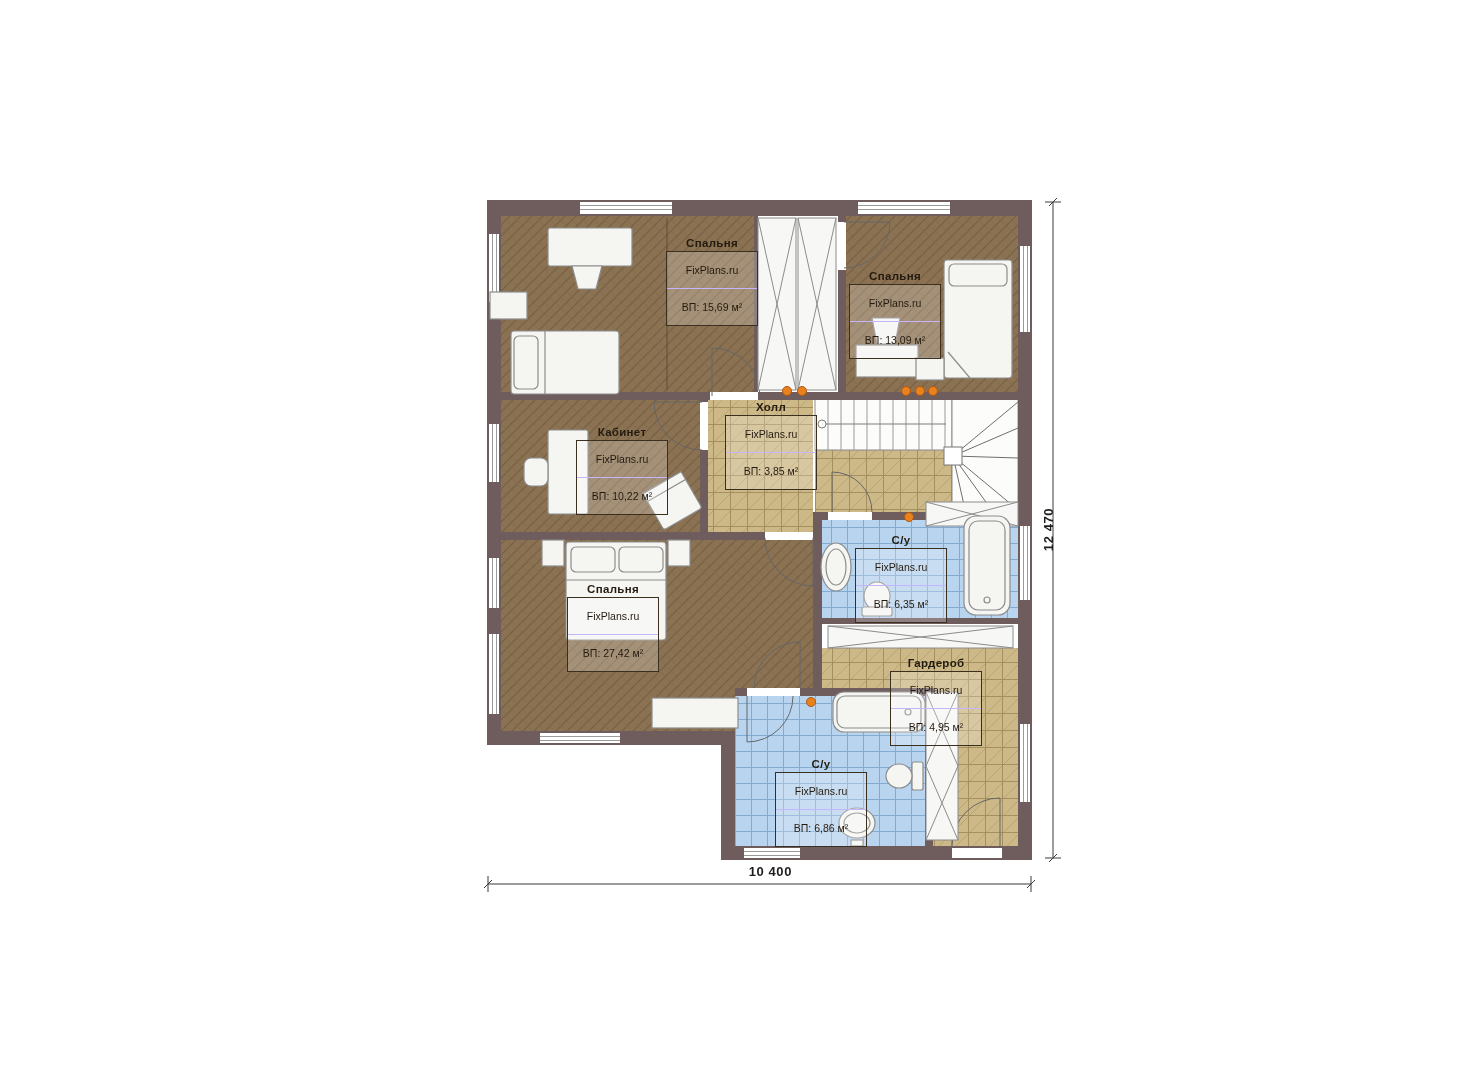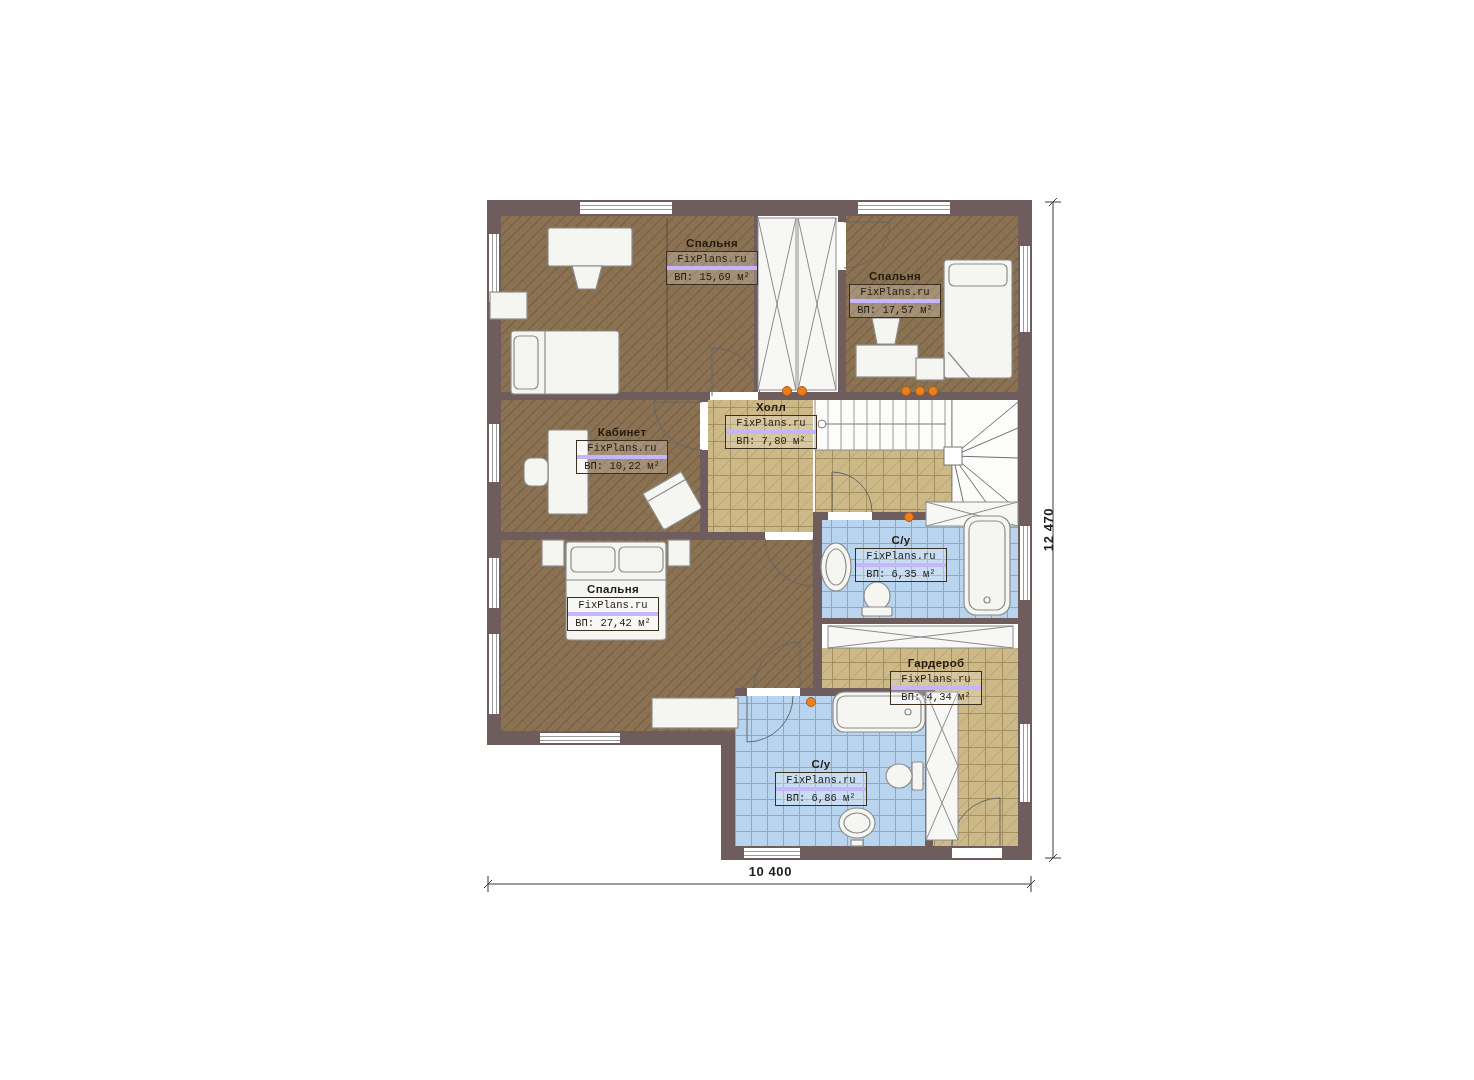--- a/index.html
+++ b/index.html
@@ -4,22 +4,22 @@
 <style>
   html,body{margin:0;padding:0;background:#ffffff;}
   .stage{position:relative;width:1474px;height:1080px;background:#ffffff;
          font-family:"Liberation Sans",sans-serif;overflow:hidden;border-radius:23px;}
   .plan-svg{position:absolute;left:0;top:0;}
   .room-label{position:absolute;transform:translateX(-50%);display:flex;flex-direction:column;
               align-items:center;gap:2px;color:#241b10;z-index:5;}
   .room-label .rname{font-size:11.5px;font-weight:bold;letter-spacing:.3px;white-space:nowrap;}
   .room-label .rbox{border:1px solid #3b2f1f;background:rgba(255,255,255,.22);
                     font-size:10.5px;text-align:center;min-width:90px;}
-  .room-label .rbox .row{padding:1px 6px;white-space:nowrap;font-family:Liberation Mono, monospace;}
-  .room-label .rbox .row + .row{border-top:4px solid #c4b5fd;}
+  .room-label .rbox .row{padding:12px 6px;white-space:nowrap;}
+  .room-label .rbox .row + .row{border-top:1px solid #c4b5fd;}
   .dim{position:absolute;font-size:13px;font-weight:bold;color:#1d1d1d;letter-spacing:.6px;z-index:5;}
   .dim-v{transform:rotate(-90deg);transform-origin:center center;}
 </style>
 </head>
 <body>
 
 <div class="stage">
 
 <svg class="plan-svg" width="1474" height="1080" viewBox="0 0 1474 1080">
   <defs>
@@ -276,29 +276,29 @@
   <div class="rbox">
     <div class="row">FixPlans.ru</div>
     <div class="row">ВП: 15,69 м²</div>
   </div>
 </div>
 
 <div class="room-label" style="left:895px;top:270px;">
   <div class="rname">Спальня</div>
   <div class="rbox">
     <div class="row">FixPlans.ru</div>
-    <div class="row">ВП: 17,57 м²</div>
+    <div class="row">ВП: 13,09 м²</div>
   </div>
 </div>
 
 <div class="room-label" style="left:771px;top:401px;">
   <div class="rname">Холл</div>
   <div class="rbox">
     <div class="row">FixPlans.ru</div>
-    <div class="row">ВП: 7,80 м²</div>
+    <div class="row">ВП: 3,85 м²</div>
   </div>
 </div>
 
 <div class="room-label" style="left:622px;top:426px;">
   <div class="rname">Кабинет</div>
   <div class="rbox">
     <div class="row">FixPlans.ru</div>
     <div class="row">ВП: 10,22 м²</div>
   </div>
 </div>
@@ -316,21 +316,21 @@
   <div class="rbox">
     <div class="row">FixPlans.ru</div>
     <div class="row">ВП: 6,35 м²</div>
   </div>
 </div>
 
 <div class="room-label" style="left:936px;top:641px;margin-top:16px;">
   <div class="rname">Гардероб</div>
   <div class="rbox">
     <div class="row">FixPlans.ru</div>
-    <div class="row">ВП: 4,34 м²</div>
+    <div class="row">ВП: 4,95 м²</div>
   </div>
 </div>
 
 <div class="room-label" style="left:821px;top:758px;">
   <div class="rname">С/у</div>
   <div class="rbox">
     <div class="row">FixPlans.ru</div>
     <div class="row">ВП: 6,86 м²</div>
   </div>
 </div>

